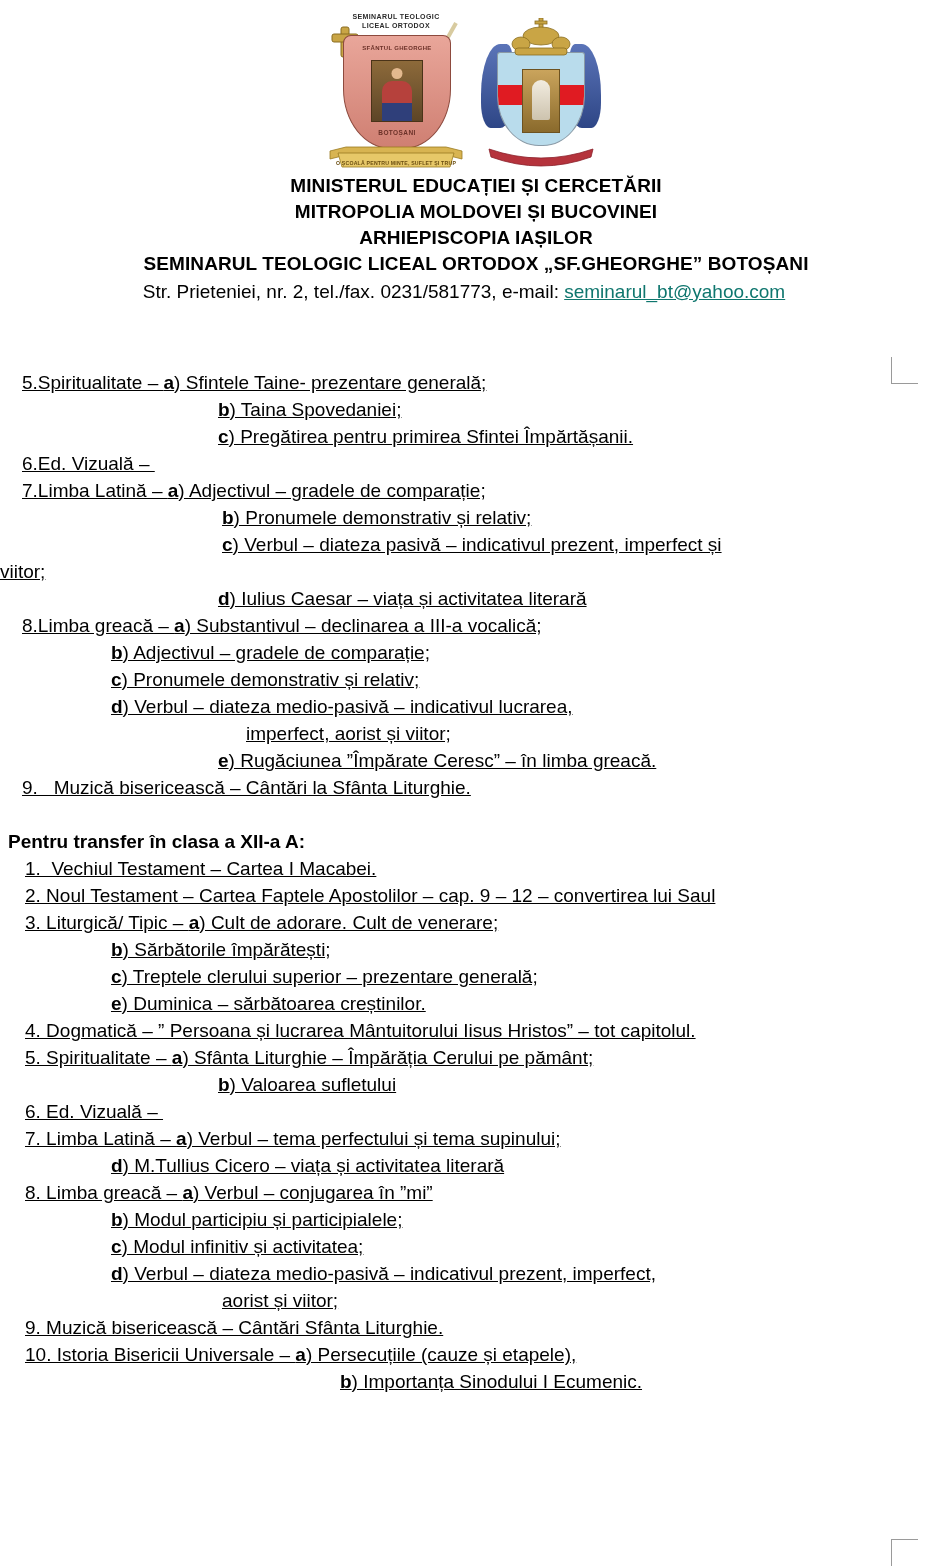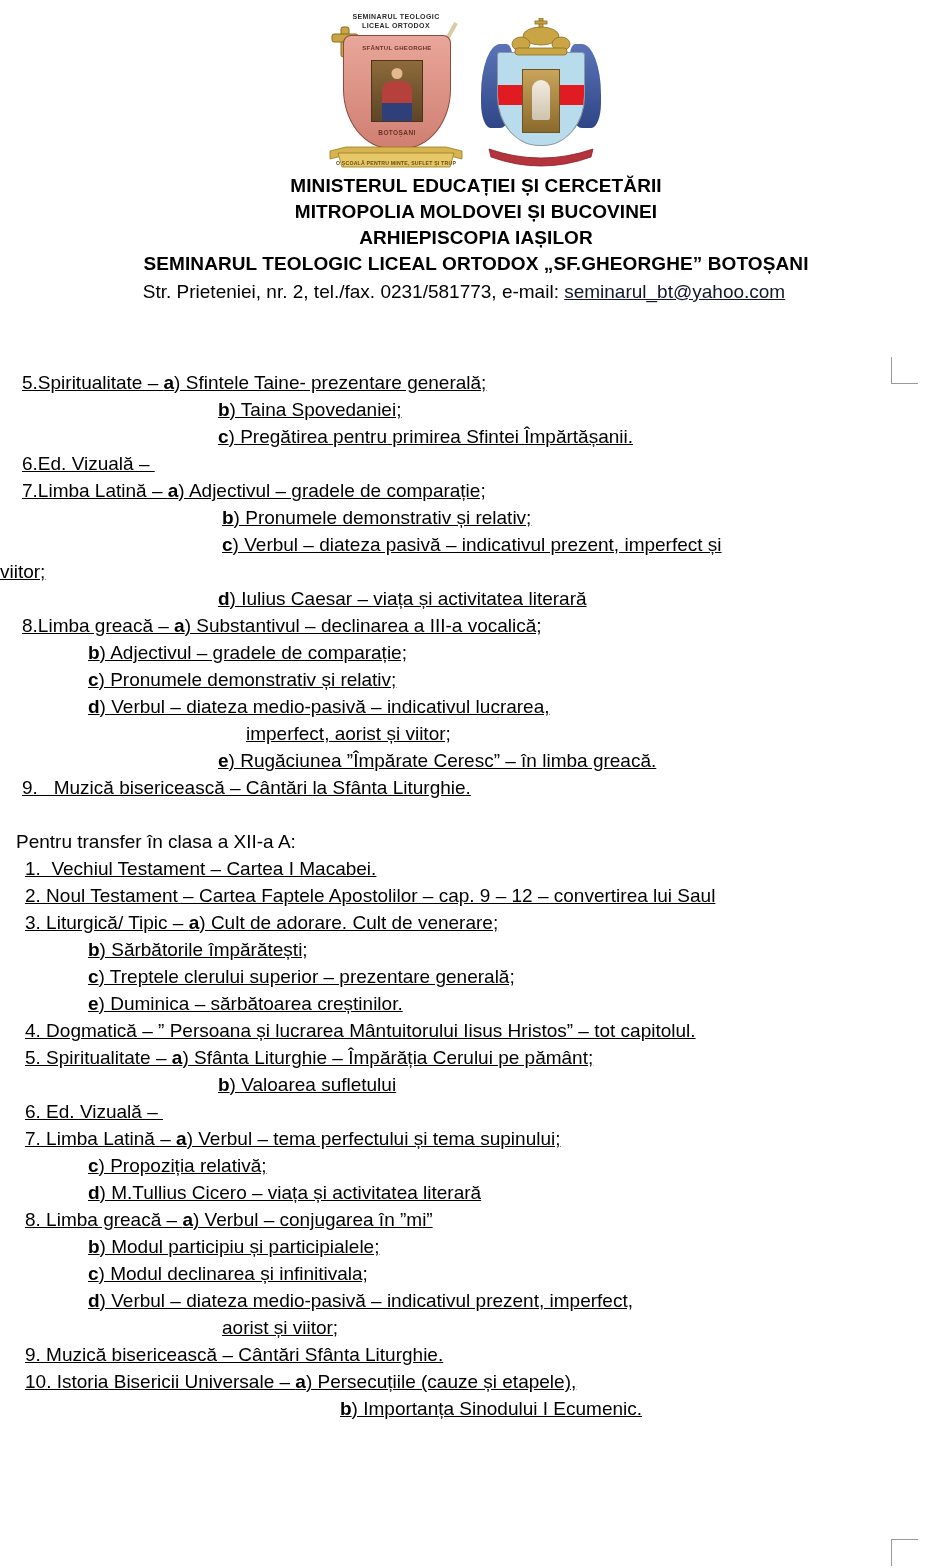--- a/index.html
+++ b/index.html
@@ -263,52 +263,52 @@
     white-space: nowrap;
     margin-left: 24px;
   }
   .lh-contact {
     font-size: 19px;
     font-weight: normal;
     line-height: 30px;
     white-space: nowrap;
   }
   .lh-contact a {
-    color: #0f172a;
+    color: #0f766e;
     text-decoration: underline;
   }
 
   
   .doc-body {
     margin-top: 62px;
     font-size: 19px;
     line-height: 27px;
   }
   .doc-line {
     white-space: pre-wrap;
     margin: 0;
     text-decoration: underline;
   }
   .doc-line b { font-weight: bold; }
 
   .section-heading {
-    font-weight: normal;
+    font-weight: bold;
     font-size: 19px;
     line-height: 27px;
     margin: 0;
-    padding-left: 16px;
+    padding-left: 8px;
   }
   .spacer-line { height: 27px; }
 
   
   .ind-main   { padding-left: 22px; }
   .ind-main2  { padding-left: 25px; }
   .ind-sub    { padding-left: 218px; }
   .ind-sub2   { padding-left: 222px; }
-  .ind-sub-b  { padding-left: 88px; }
+  .ind-sub-b  { padding-left: 111px; }
   .ind-cont   { padding-left: 246px; }
   .ind-cont2  { padding-left: 222px; }
   .ind-deep   { padding-left: 340px; }
   .ind-zero   { padding-left: 0; }
 </style>
 </head>
 <body>
 
 <div class="corner-mark tr"></div>
 <div class="corner-mark br"></div>
@@ -414,24 +414,23 @@
       <p class="doc-line ind-main2"><span>2. Noul Testament – Cartea Faptele Apostolilor – cap. 9 – 12 – convertirea lui Saul</span></p>
       <p class="doc-line ind-main2"><span>3. Liturgică/ Tipic – </span><b>a</b><span>) Cult de adorare. Cult de venerare;</span></p>
       <p class="doc-line ind-sub-b"><b>b</b><span>) Sărbătorile împărătești;</span></p>
       <p class="doc-line ind-sub-b"><b>c</b><span>) Treptele clerului superior – prezentare generală;</span></p>
       <p class="doc-line ind-sub-b"><b>e</b><span>) Duminica – sărbătoarea creștinilor.</span></p>
       <p class="doc-line ind-main2"><span>4. Dogmatică – ” Persoana și lucrarea Mântuitorului Iisus Hristos” – tot capitolul.</span></p>
       <p class="doc-line ind-main2"><span>5. Spiritualitate – </span><b>a</b><span>) Sfânta Liturghie – Împărăția Cerului pe pământ;</span></p>
       <p class="doc-line ind-sub"><b>b</b><span>) Valoarea sufletului</span></p>
       <p class="doc-line ind-main2"><span>6. Ed. Vizuală – </span></p>
       <p class="doc-line ind-main2"><span>7. Limba Latină – </span><b>a</b><span>) Verbul – tema perfectului și tema supinului;</span></p>
-      <p class="doc-line ind-sub-b"><b>c</b><span>) Propoziția relativă;</span></p>
       <p class="doc-line ind-sub-b"><b>d</b><span>) M.Tullius Cicero – viața și activitatea literară</span></p>
       <p class="doc-line ind-main2"><span>8. Limba greacă – </span><b>a</b><span>) Verbul – conjugarea în ”mi”</span></p>
       <p class="doc-line ind-sub-b"><b>b</b><span>) Modul participiu și participialele;</span></p>
-      <p class="doc-line ind-sub-b"><b>c</b><span>) Modul declinarea și infinitivala;</span></p>
+      <p class="doc-line ind-sub-b"><b>c</b><span>) Modul infinitiv și activitatea;</span></p>
       <p class="doc-line ind-sub-b"><b>d</b><span>) Verbul – diateza medio-pasivă – indicativul prezent, imperfect,</span></p>
       <p class="doc-line ind-cont2"><span>aorist și viitor;</span></p>
       <p class="doc-line ind-main2"><span>9. Muzică bisericească – Cântări Sfânta Liturghie.</span></p>
       <p class="doc-line ind-main2"><span>10. Istoria Bisericii Universale – </span><b>a</b><span>) Persecuțiile (cauze și etapele),</span></p>
       <p class="doc-line ind-deep"><b>b</b><span>) Importanța Sinodului I Ecumenic.</span></p>
     </section>
 </main>
 
 </body></html>

